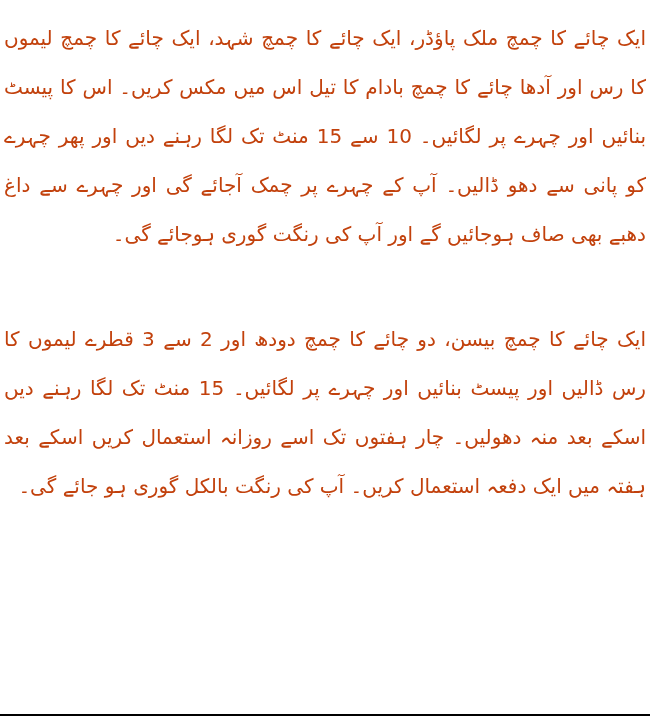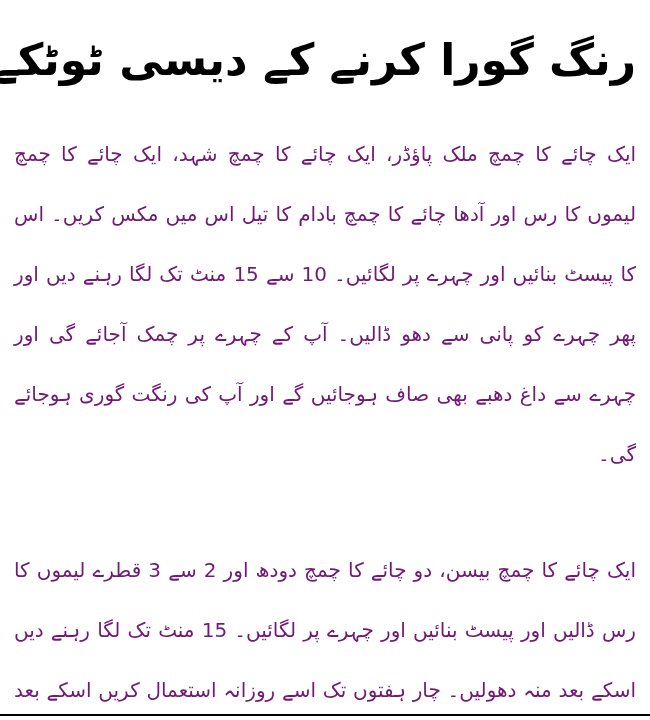--- a/index.html
+++ b/index.html
@@ -30,42 +30,41 @@
     font-weight: bold;
     color: #000000;
     white-space: nowrap;
   }
   .para {
     direction: rtl;
     unicode-bidi: embed;
     text-align: justify;
     text-align-last: right;
     font-size: 20px;
-    line-height: 60px;
-    color: #701a75;
-    margin: 10px;
+    line-height: 49px;
+    color: #c2410c;
+    margin: 0;
   }
   .para-1 { margin-top: 14px;  min-height: 176px; }
   .para-2 { margin-top: 50px;  min-height: 132px; }
   .para-3 { margin-top: 56px;  min-height: 176px; }
   .bottom-rule {
     position: absolute;
     left: 0;
     right: 0;
     bottom: 4px;
     height: 2px;
     background: #000000;
   }
 </style>
 </head>
 <body>
 
 <div class="page">
 
-  <h1 class="title">رنگ گورا کرنے کے دیسی ٹوٹکے</h1>
 
   <p class="para para-1">ایک چائے کا چمچ ملک پاؤڈر، ایک چائے کا چمچ شہد، ایک چائے کا چمچ لیموں کا رس اور آدھا چائے کا چمچ بادام کا تیل اس میں مکس کریں۔ اس کا پیسٹ بنائیں اور چہرے پر لگائیں۔ 10 سے 15 منٹ تک لگا رہنے دیں اور پھر چہرے کو پانی سے دھو ڈالیں۔ آپ کے چہرے پر چمک آجائے گی اور چہرے سے داغ دھبے بھی صاف ہوجائیں گے اور آپ کی رنگت گوری ہوجائے گی۔</p>
 
 
   <p class="para para-3">ایک چائے کا چمچ بیسن، دو چائے کا چمچ دودھ اور 2 سے 3 قطرے لیموں کا رس ڈالیں اور پیسٹ بنائیں اور چہرے پر لگائیں۔ 15 منٹ تک لگا رہنے دیں اسکے بعد منہ دھولیں۔ چار ہفتوں تک اسے روزانہ استعمال کریں اسکے بعد ہفتہ میں ایک دفعہ استعمال کریں۔ آپ کی رنگت بالکل گوری ہو جائے گی۔</p>
 
   <div class="bottom-rule"></div>
 
 </div>
 

